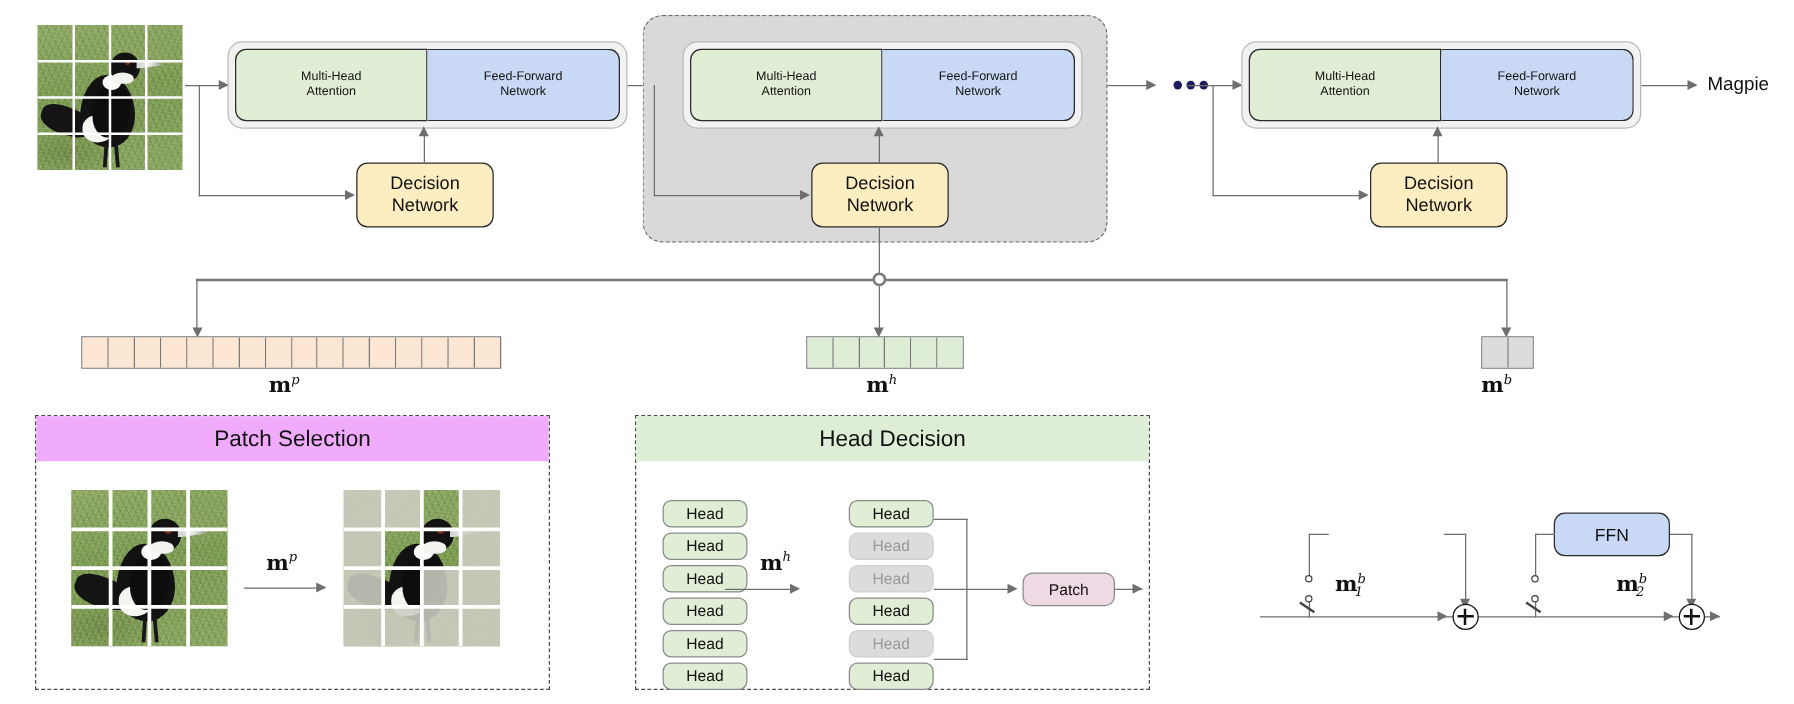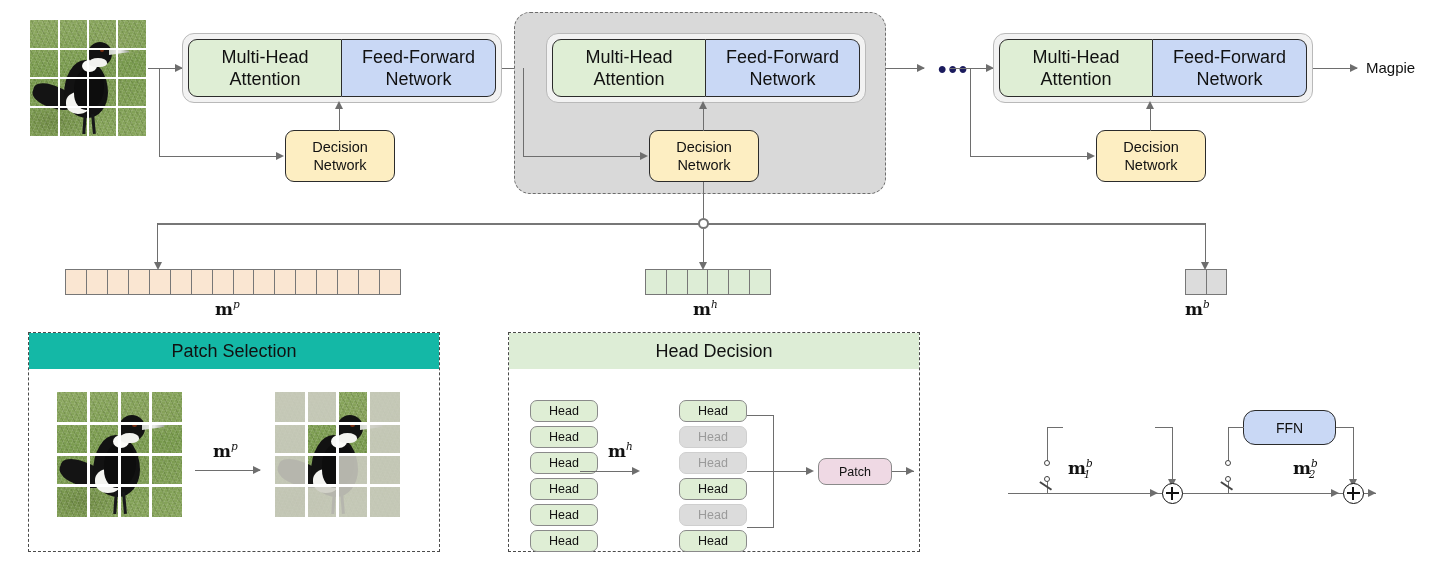--- a/index.html
+++ b/index.html
@@ -54,21 +54,21 @@
     display:flex;
   }
   .enc-half{
     flex:1 1 50%;
     box-sizing:border-box;
     border:1.6px solid #2b2b2b;
     display:flex;
     align-items:center;
     justify-content:center;
     text-align:center;
-    font-size:18px;
+    font-size:10px;
     line-height:1.25;
     color:#111;
   }
   .enc-msa{
     background:#dfeed5;
     border-radius:9px 0 0 9px;
     border-right-width:1.6px;
   }
   .enc-ffn{
     background:#c9d8f5;
@@ -153,21 +153,21 @@
     background:#fff;
   }
   .panel-head{
     height:36px;
     display:flex;
     align-items:center;
     justify-content:center;
     font-size:18px;
     color:#111;
   }
-  .panel.patch  .panel-head{background:#14b8a6;}
+  .panel.patch  .panel-head{background:#f0abfc;}
   .panel.head   .panel-head{background:#ddedd6;}
   .panel.block  .panel-head{background:#dedede;}
 
   
   .bird-img{
     position:absolute;
     overflow:hidden;
     background:
       radial-gradient(ellipse 60% 30% at 20% 88%, #6f8a45 0%, rgba(111,138,69,0) 60%),
       radial-gradient(ellipse 50% 25% at 75% 20%, #89a25c 0%, rgba(137,162,92,0) 65%),
@@ -556,21 +556,21 @@
   </div>
   <div class="line-h abs" style="left:1155px;top:427px;width:18px;"></div>
   <div class="line-v abs" style="left:1172px;top:427px;height:55px;"></div>
   <div class="arrow-d" style="left:1168px;top:479px;"></div>
   <div class="xor" style="left:1162px;top:483px;width:21px;height:21px;">
     <i style="left:3px;top:8.3px;width:13px;height:1.6px;"></i>
     <i style="left:8.3px;top:3px;width:1.6px;height:13px;"></i>
   </div>
   <div class="arrow-r" style="left:1150px;top:489px;"></div>
 
-  <div class="bs-box bs-ffn" style="left:1243px;top:410px;width:93px;height:35px;border-radius:12px;">
+  <div class="bs-box bs-ffn" style="left:1243px;top:410px;width:93px;height:35px;">
     <span>FFN</span>
   </div>
   <div class="line-v abs" style="left:1228px;top:427px;height:36px;"></div>
   <div class="line-h abs" style="left:1228px;top:427px;width:16px;"></div>
   <div class="line-v abs" style="left:1228px;top:476px;height:18px;"></div>
   <div class="sw-dot" style="left:1225px;top:460px;"></div>
   <div class="sw-dot" style="left:1225px;top:476px;"></div>
   <div class="sw-lever" style="left:1221px;top:481px;"></div>
   <div class="mlabel" style="left:1249px;top:457px;margin-left:44px;">
     <b>m</b><sup>b</sup><sub style="margin-left:-9px;">2</sub>

